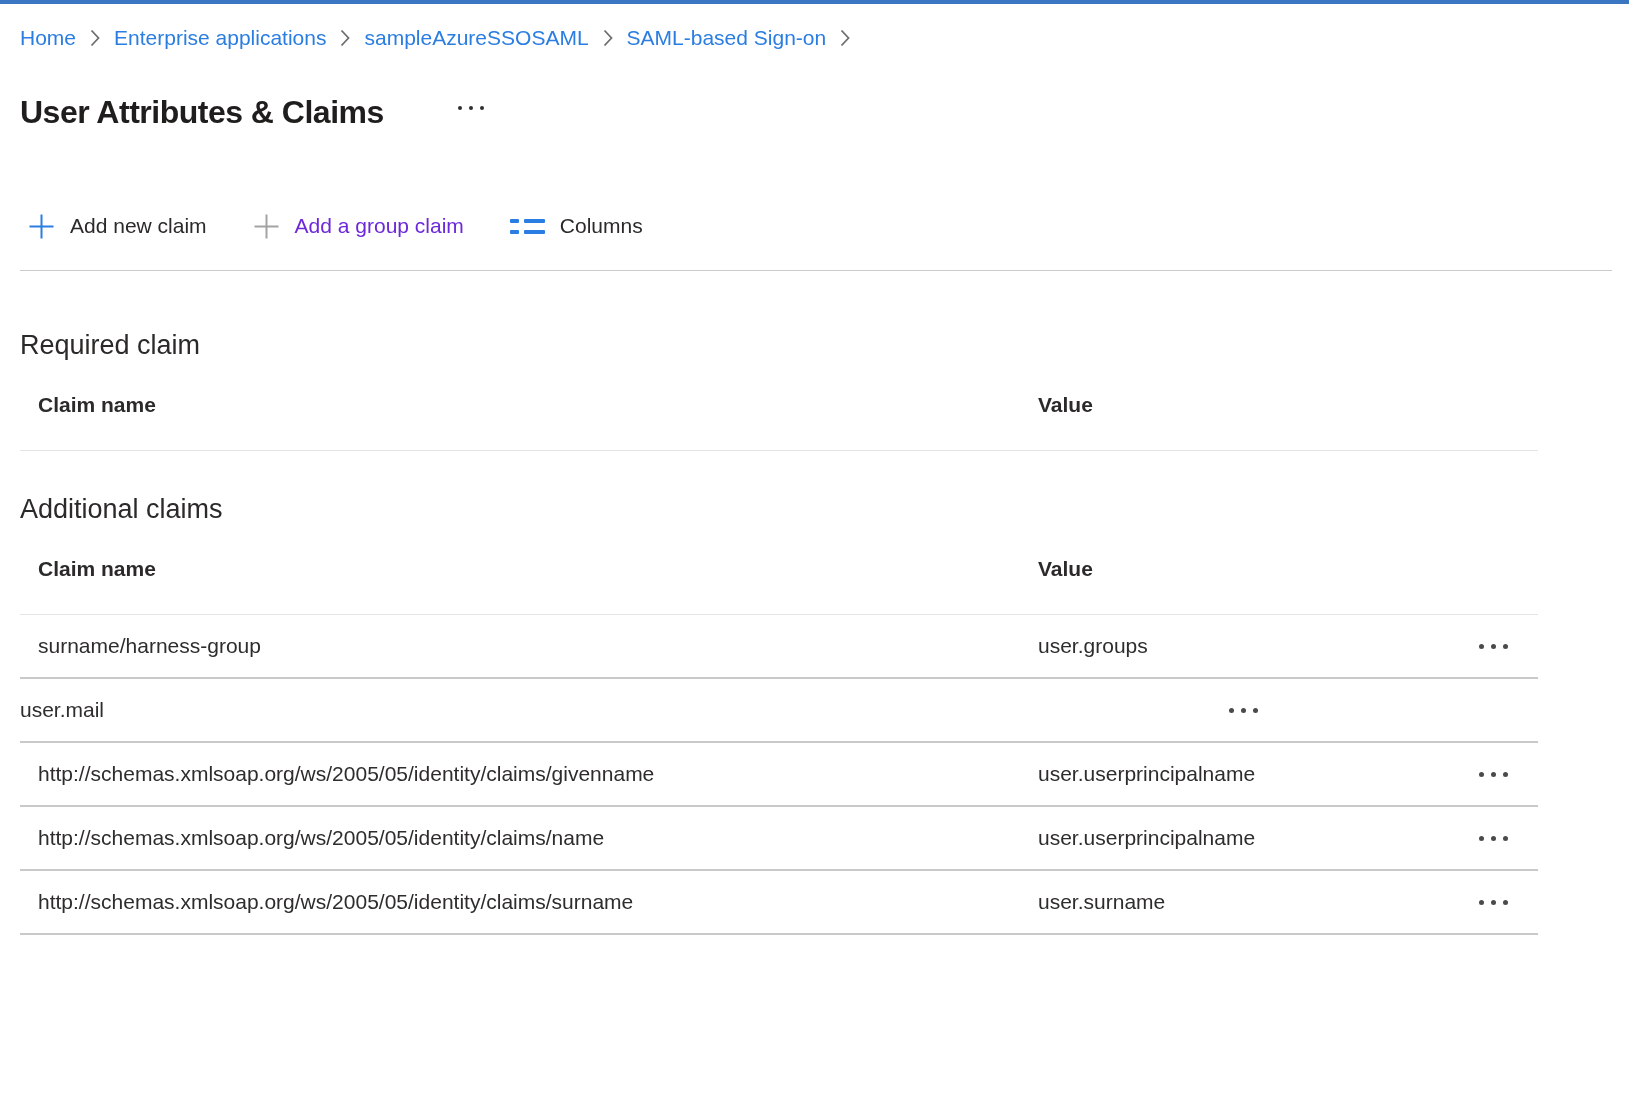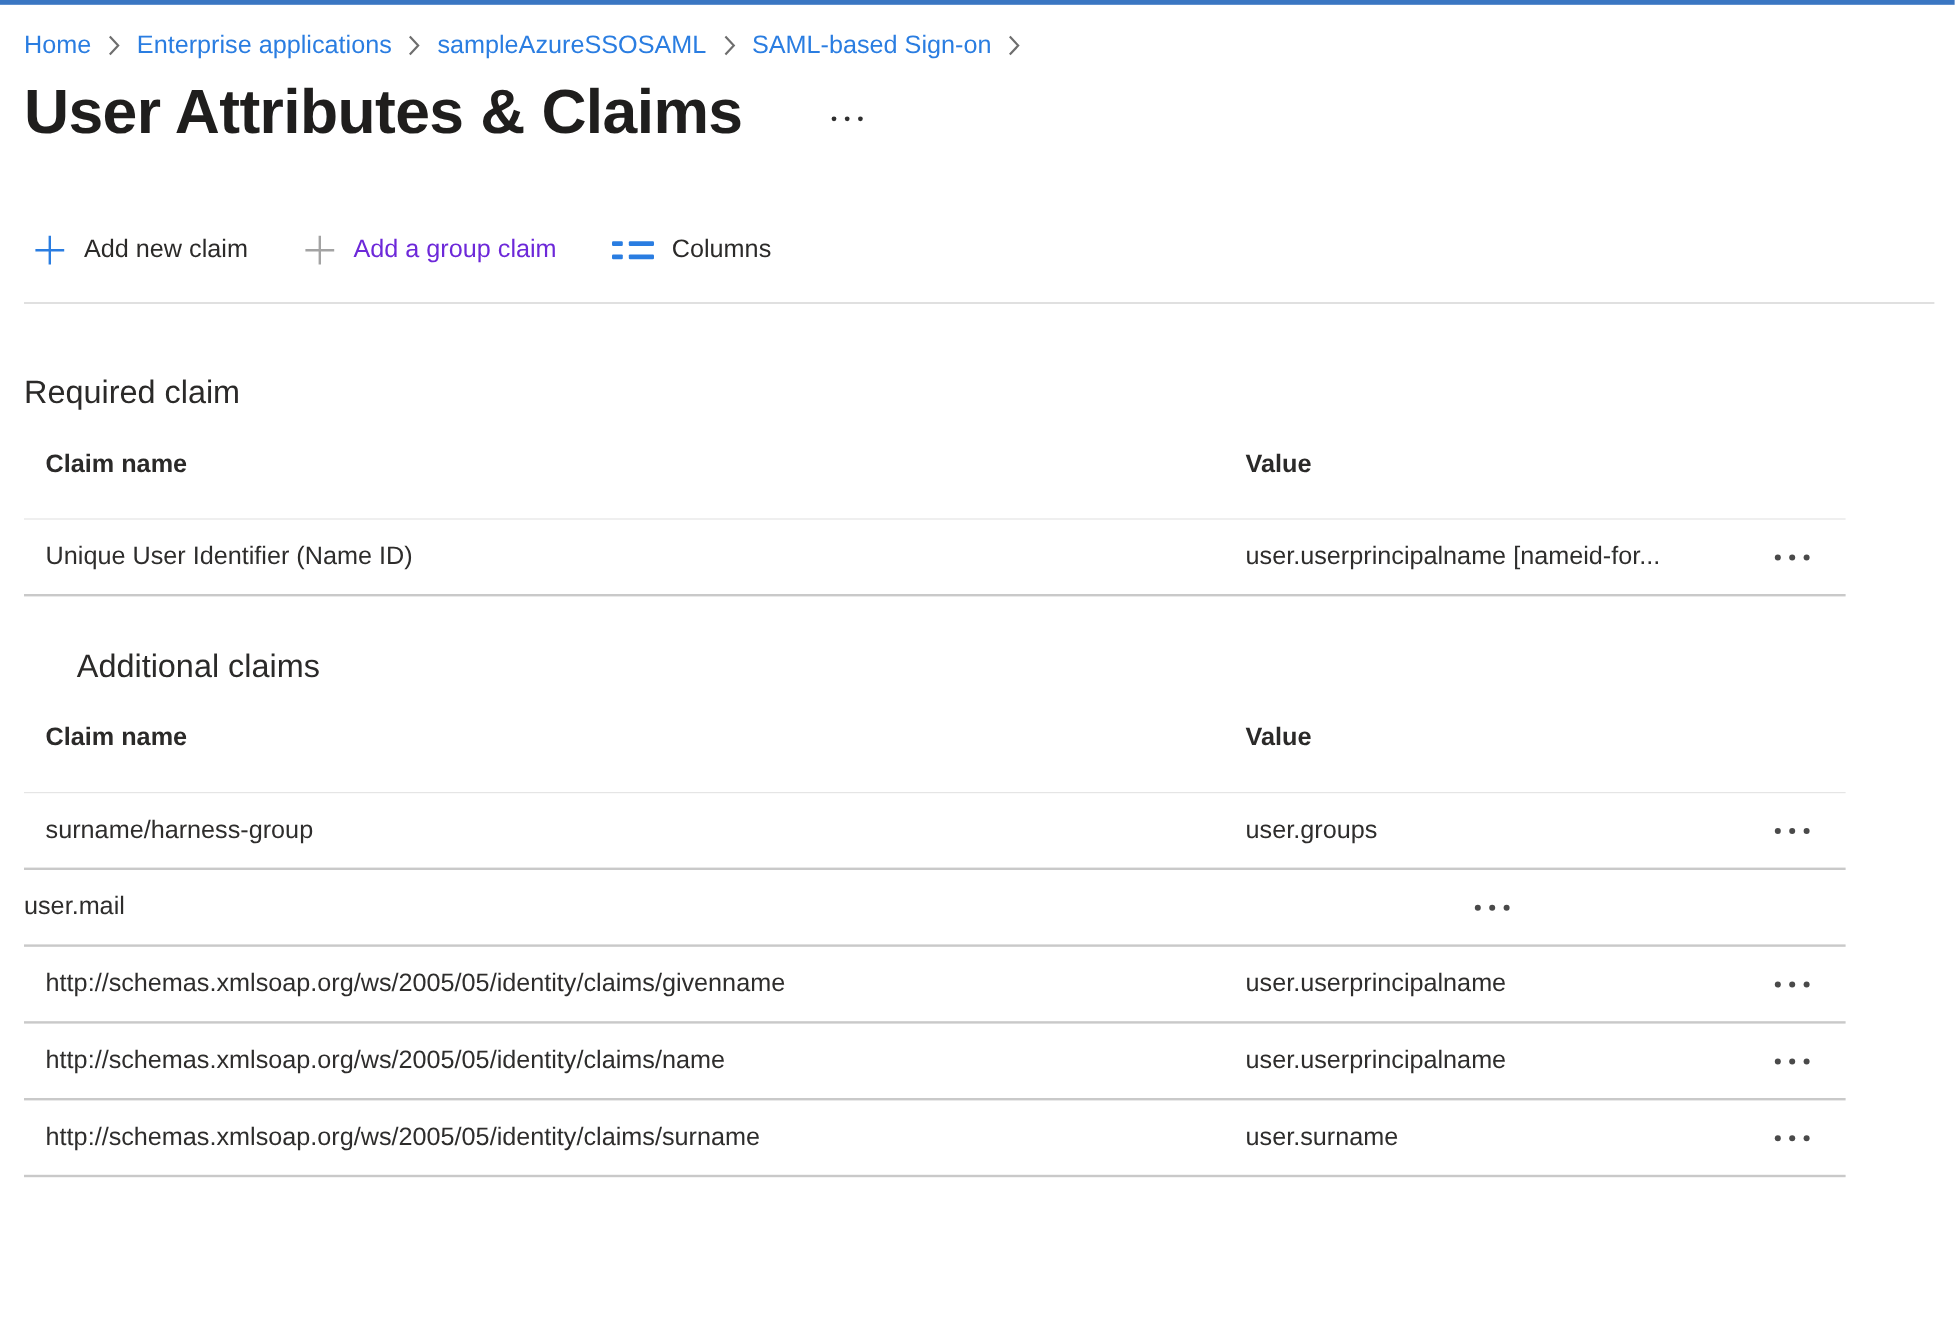--- a/index.html
+++ b/index.html
@@ -18,22 +18,22 @@
     margin-top: 20px;
     display: flex; align-items: center;
     font-size: 21px; line-height: 28px;
   }
   .crumb { color: #2a7de1; cursor: pointer; white-space: nowrap; }
   .crumb-sep { display: inline-flex; align-items: center; margin: 0 13px; }
 
   
   .title-row { margin-top: 16px; display: flex; align-items: center; }
   .page-title {
-    font-size: 52px; line-height: 52px; font-weight: 700;
-    color: #1f1e1d; letter-spacing: -0.5px;
+    font-size: 32px; line-height: 52px; font-weight: 700;
+    color: #1f1e1d; letter-spacing: -0.5px; margin-top: 18px;
   }
   .title-more {
     margin-left: 70px; margin-top: 10px;
     display: inline-flex; gap: 7px; align-items: center;
     background: none; border: none; cursor: pointer; padding: 4px;
   }
   .title-more i { width: 4px; height: 4px; border-radius: 50%; background: #2f2f2f; display: block; }
 
   
   .toolbar { margin-top: 64px; display: flex; align-items: center; gap: 46px; height: 48px; }
@@ -44,21 +44,21 @@
   }
   .tb-btn.first { margin-left: 8px; }
   .tb-btn.disabled { color: #6d28d9; cursor: default; }
   .toolbar-divider { margin-top: 20px; width: 1592px; border-top: 1px solid #cccccc; }
 
   
   .section-heading {
     font-size: 27px; line-height: 36px; font-weight: 400; color: #2b2a29;
   }
   .section-heading.first { margin-top: 56px; }
-  .section-heading.second { margin-top: 40px; margin-left: 44px; }
+  .section-heading.second { margin-top: 40px; }
 
   .claims-table { width: 1518px; margin-top: 22px; }
   .thead {
     display: grid; grid-template-columns: 1018px 410px 90px;
     height: 66px; align-items: start; padding-top: 8px;
     border-bottom: 1px solid #e5e5e5;
   }
   .thead .th { font-weight: 700; font-size: 21px; color: #2b2a29; }
   .th.claim, .cell.claim { padding-left: 18px; }
   .trow {
@@ -161,33 +161,20 @@
   <div class="toolbar-divider"></div>
 
   <h2 class="section-heading first">Required claim</h2>
 
   <div class="claims-table">
     <div class="thead">
       <div class="th claim">Claim name</div>
       <div class="th value">Value</div>
       <div class="th"></div>
     </div>
-    <div>
-        <div class="trow">
-          <div class="cell claim">Unique User Identifier (Name ID)</div>
-          <div class="cell value">user.userprincipalname [nameid-for...</div>
-          <div class="cell menu">
-            <button class="dots" aria-label="More options">
-              <i></i>
-              <i></i>
-              <i></i>
-            </button>
-          </div>
-        </div>
-      </div>
   </div>
 
   <h2 class="section-heading second">Additional claims</h2>
 
   <div class="claims-table">
     <div class="thead">
       <div class="th claim">Claim name</div>
       <div class="th value">Value</div>
       <div class="th"></div>
     </div>

